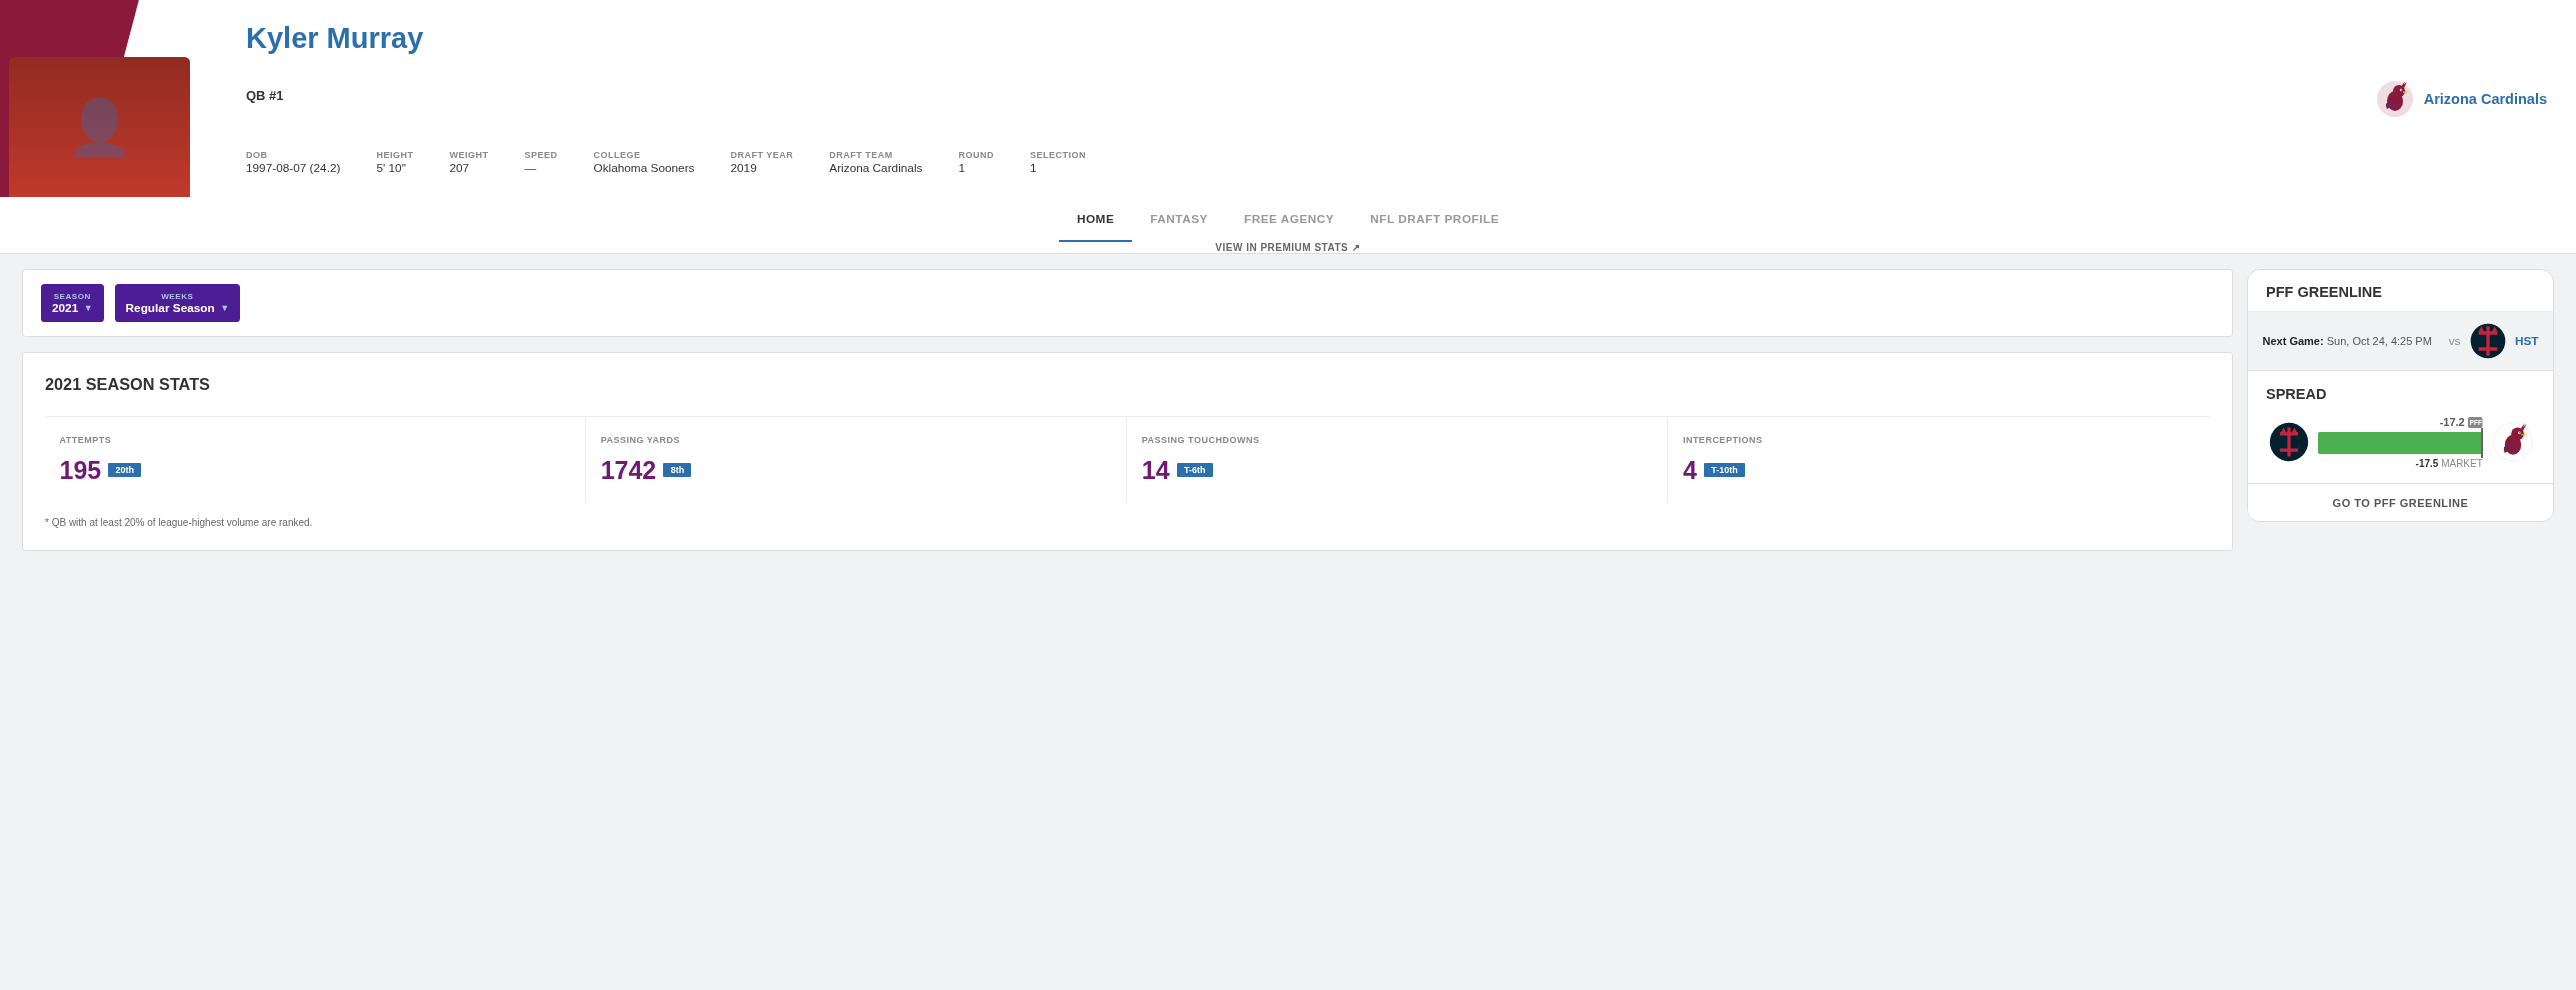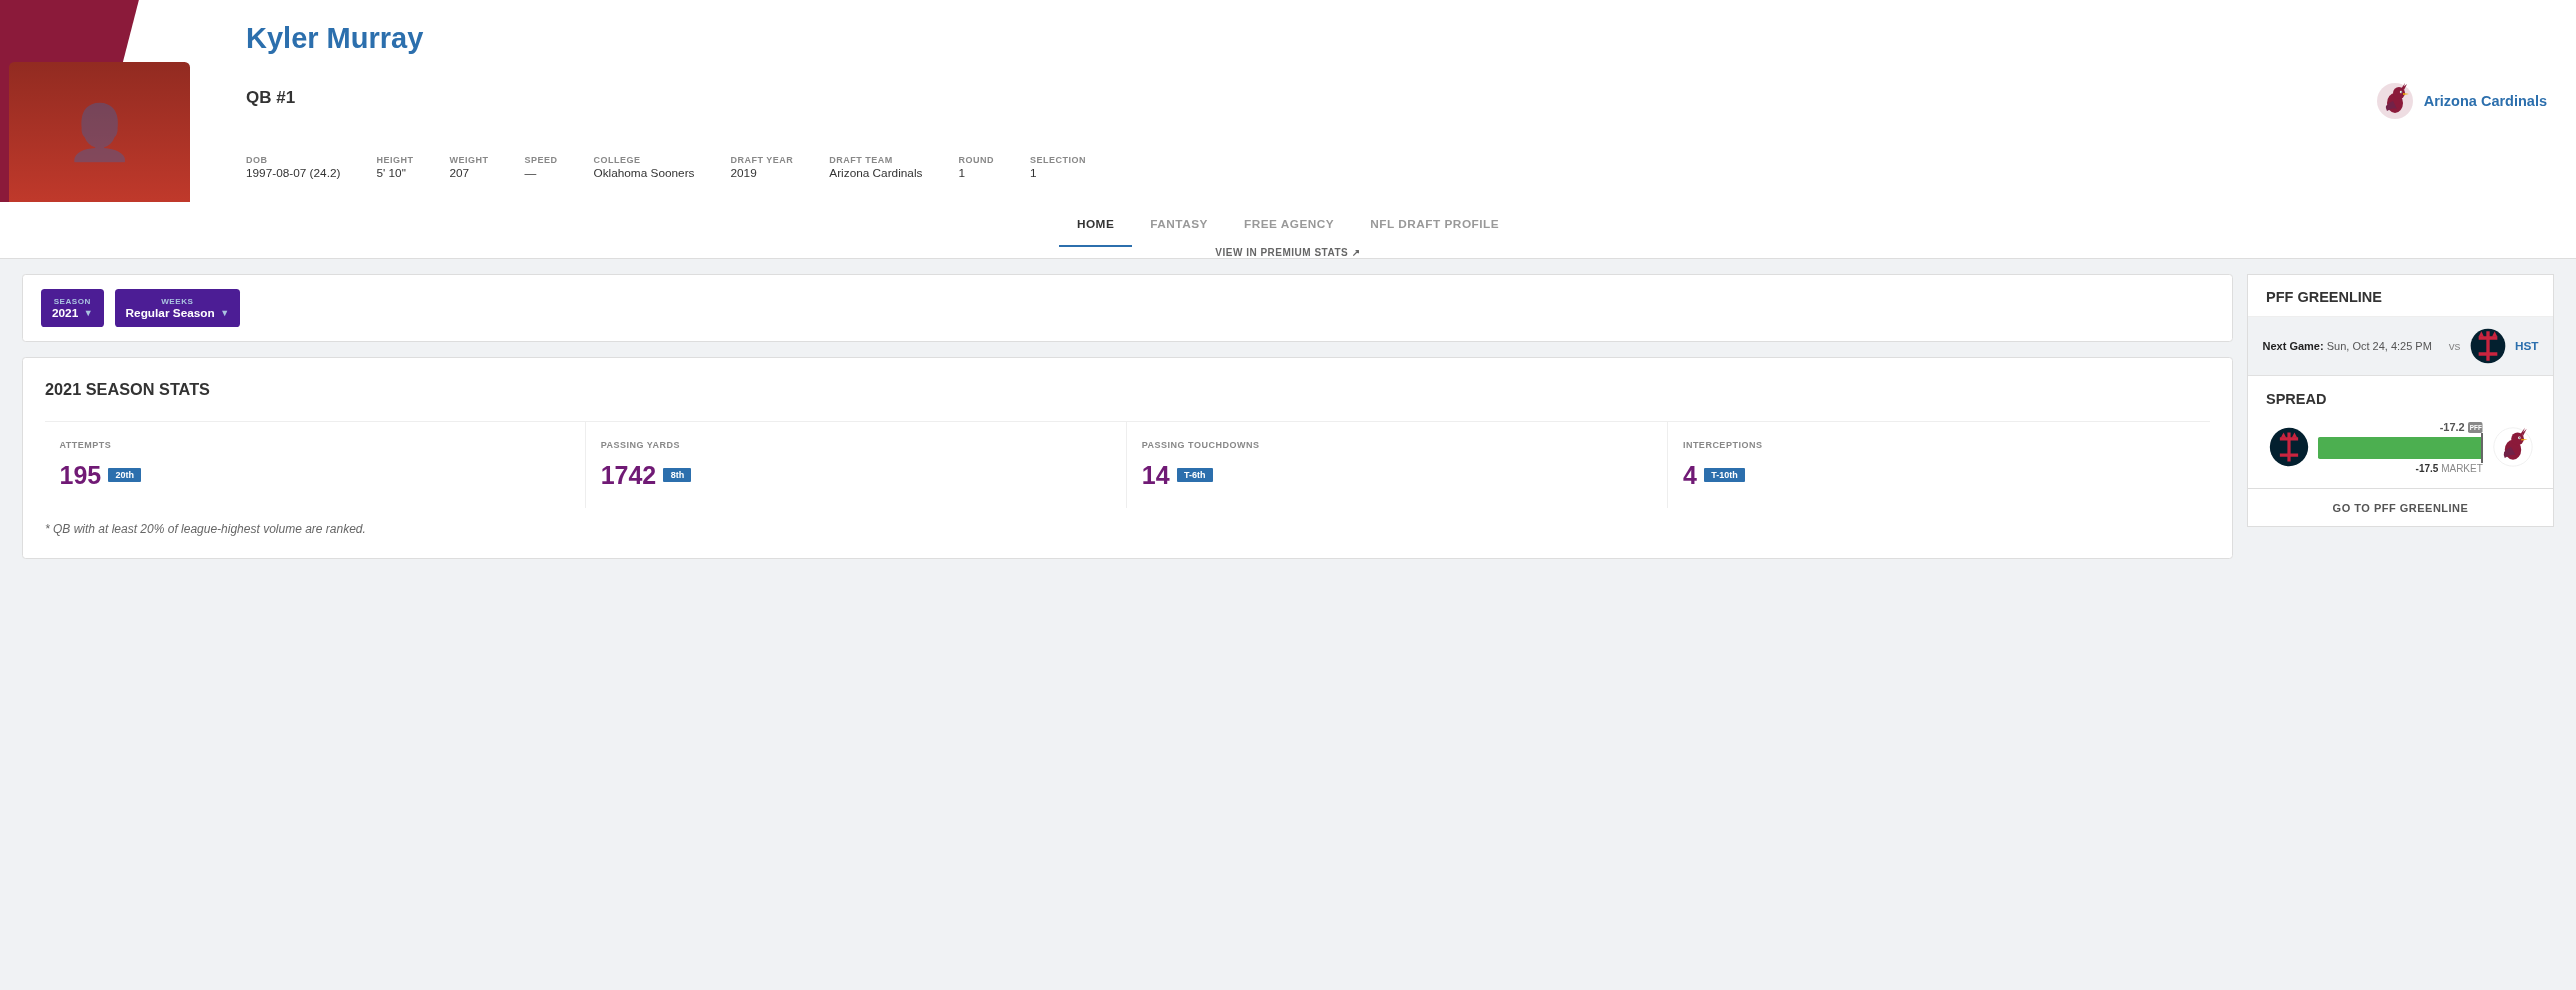--- a/index.html
+++ b/index.html
@@ -6,21 +6,21 @@
     body { font-family: -apple-system, BlinkMacSystemFont, 'Segoe UI', Arial, sans-serif; background: #f0f2f4; color: #333; font-size: 12.7px; }
 
     .page-wrapper { width: 100%; background: #f0f2f4; }
 
     
     .player-header { background: #fff; display: flex; align-items: stretch; padding: 0; position: relative; min-height: 145px; }
     .player-photo-container { width: 217px; min-height: 145px; position: relative; flex-shrink: 0; overflow: hidden; background: #8B1A3A; }
     .player-photo-bg { position: absolute; top: 0; left: 0; width: 100%; height: 100%; background: linear-gradient(135deg, #8B1A3A 60%, #f0f2f4 60%); }
     .player-info-section { flex: 1; padding: 22px 29px; display: flex; flex-direction: column; justify-content: center; gap: 29px; }
     .player-name { font-size: 29px; font-weight: 600; color: #2c6fad; margin-bottom: 3.6px; }
-    .player-position { font-size: 17px; font-weight: 700; color: #333; margin-bottom: 18px; }
+    .player-position { font-size: 13px; font-weight: 700; color: #333; margin-bottom: 18px; }
     .player-stats-row { display: flex; gap: 36px; flex-wrap: wrap; }
     .stat-item { display: flex; flex-direction: column; gap: 1.8px; }
     .stat-label { font-size: 9px; font-weight: 700; color: #888; text-transform: uppercase; letter-spacing: 0.5px; }
     .stat-value { font-size: 11.8px; color: #333; font-weight: 400; }
     .team-section { padding: 22px 29px; display: flex; align-items: center; gap: 9px; }
     .team-name { font-size: 14.5px; font-weight: 600; color: #2c6fad; }
 
     
     .nav-tabs { background: #fff; border-bottom: 0.9px solid #ddd; display: flex; align-items: center; padding: 0 29px; justify-content: space-between; flex-direction: column; }
     .nav-tabs-left { display: flex; gap: 0; }
@@ -44,24 +44,24 @@
     
     .season-stats { background: #fff; border: 0.9px solid #ddd; border-radius: 3.6px; padding: 22px; }
     .season-stats-title { font-size: 16.3px; font-weight: 700; color: #333; margin-bottom: 22px; }
     .stats-grid { display: grid; grid-template-columns: repeat(4, 1fr); gap: 0; border-top: 0.9px solid #eee; }
     .stat-cell { padding: 18px 14.5px; border-right: 0.9px solid #eee; }
     .stat-cell:last-child { border-right: none; }
     .stat-cell-label { font-size: 9px; font-weight: 700; color: #888; text-transform: uppercase; letter-spacing: 0.5px; margin-bottom: 11px; }
     .stat-cell-value-row { display: flex; align-items: center; gap: 7.2px; }
     .stat-big-number { font-size: 25px; font-weight: 900; color: #701a75; }
     .rank-badge { background: #2c6fad; color: #fff; font-size: 9px; font-weight: 700; border-radius: 1px; padding: 1.8px 7.2px; white-space: nowrap; }
-    .stat-footnote { font-size: 12px; color: #666; margin-top: 14.5px; font-style: italic; }
-
-    
-    .greenline-panel { background: #fff; border: 0.9px solid #ddd; border-radius: 0; overflow: hidden; }
+    .stat-footnote { font-size: 10px; color: #666; margin-top: 14.5px; }
+
+    
+    .greenline-panel { background: #fff; border: 0.9px solid #ddd; border-radius: 13px; overflow: hidden; }
     .greenline-title { font-size: 14.5px; font-weight: 700; color: #333; padding: 14.5px 18px 11px; border-bottom: 0.9px solid #eee; }
     .next-game-bar { background: #f0f2f4; padding: 9px 14.5px; display: flex; align-items: center; justify-content: space-between; border-bottom: 0.9px solid #e0e0e0; }
     .next-game-text { font-size: 11px; color: #555; }
     .next-game-text strong { color: #222; font-weight: 700; }
     .vs-team { display: flex; align-items: center; gap: 7.2px; font-size: 11.8px; font-weight: 700; color: #2c6fad; }
     .vs-label { color: #888; font-weight: 400; }
 
     .spread-section { padding: 14.5px 18px; }
     .spread-title { font-size: 14.5px; font-weight: 700; color: #333; margin-bottom: 14.5px; }
     .spread-visual { display: flex; align-items: center; gap: 0; }

